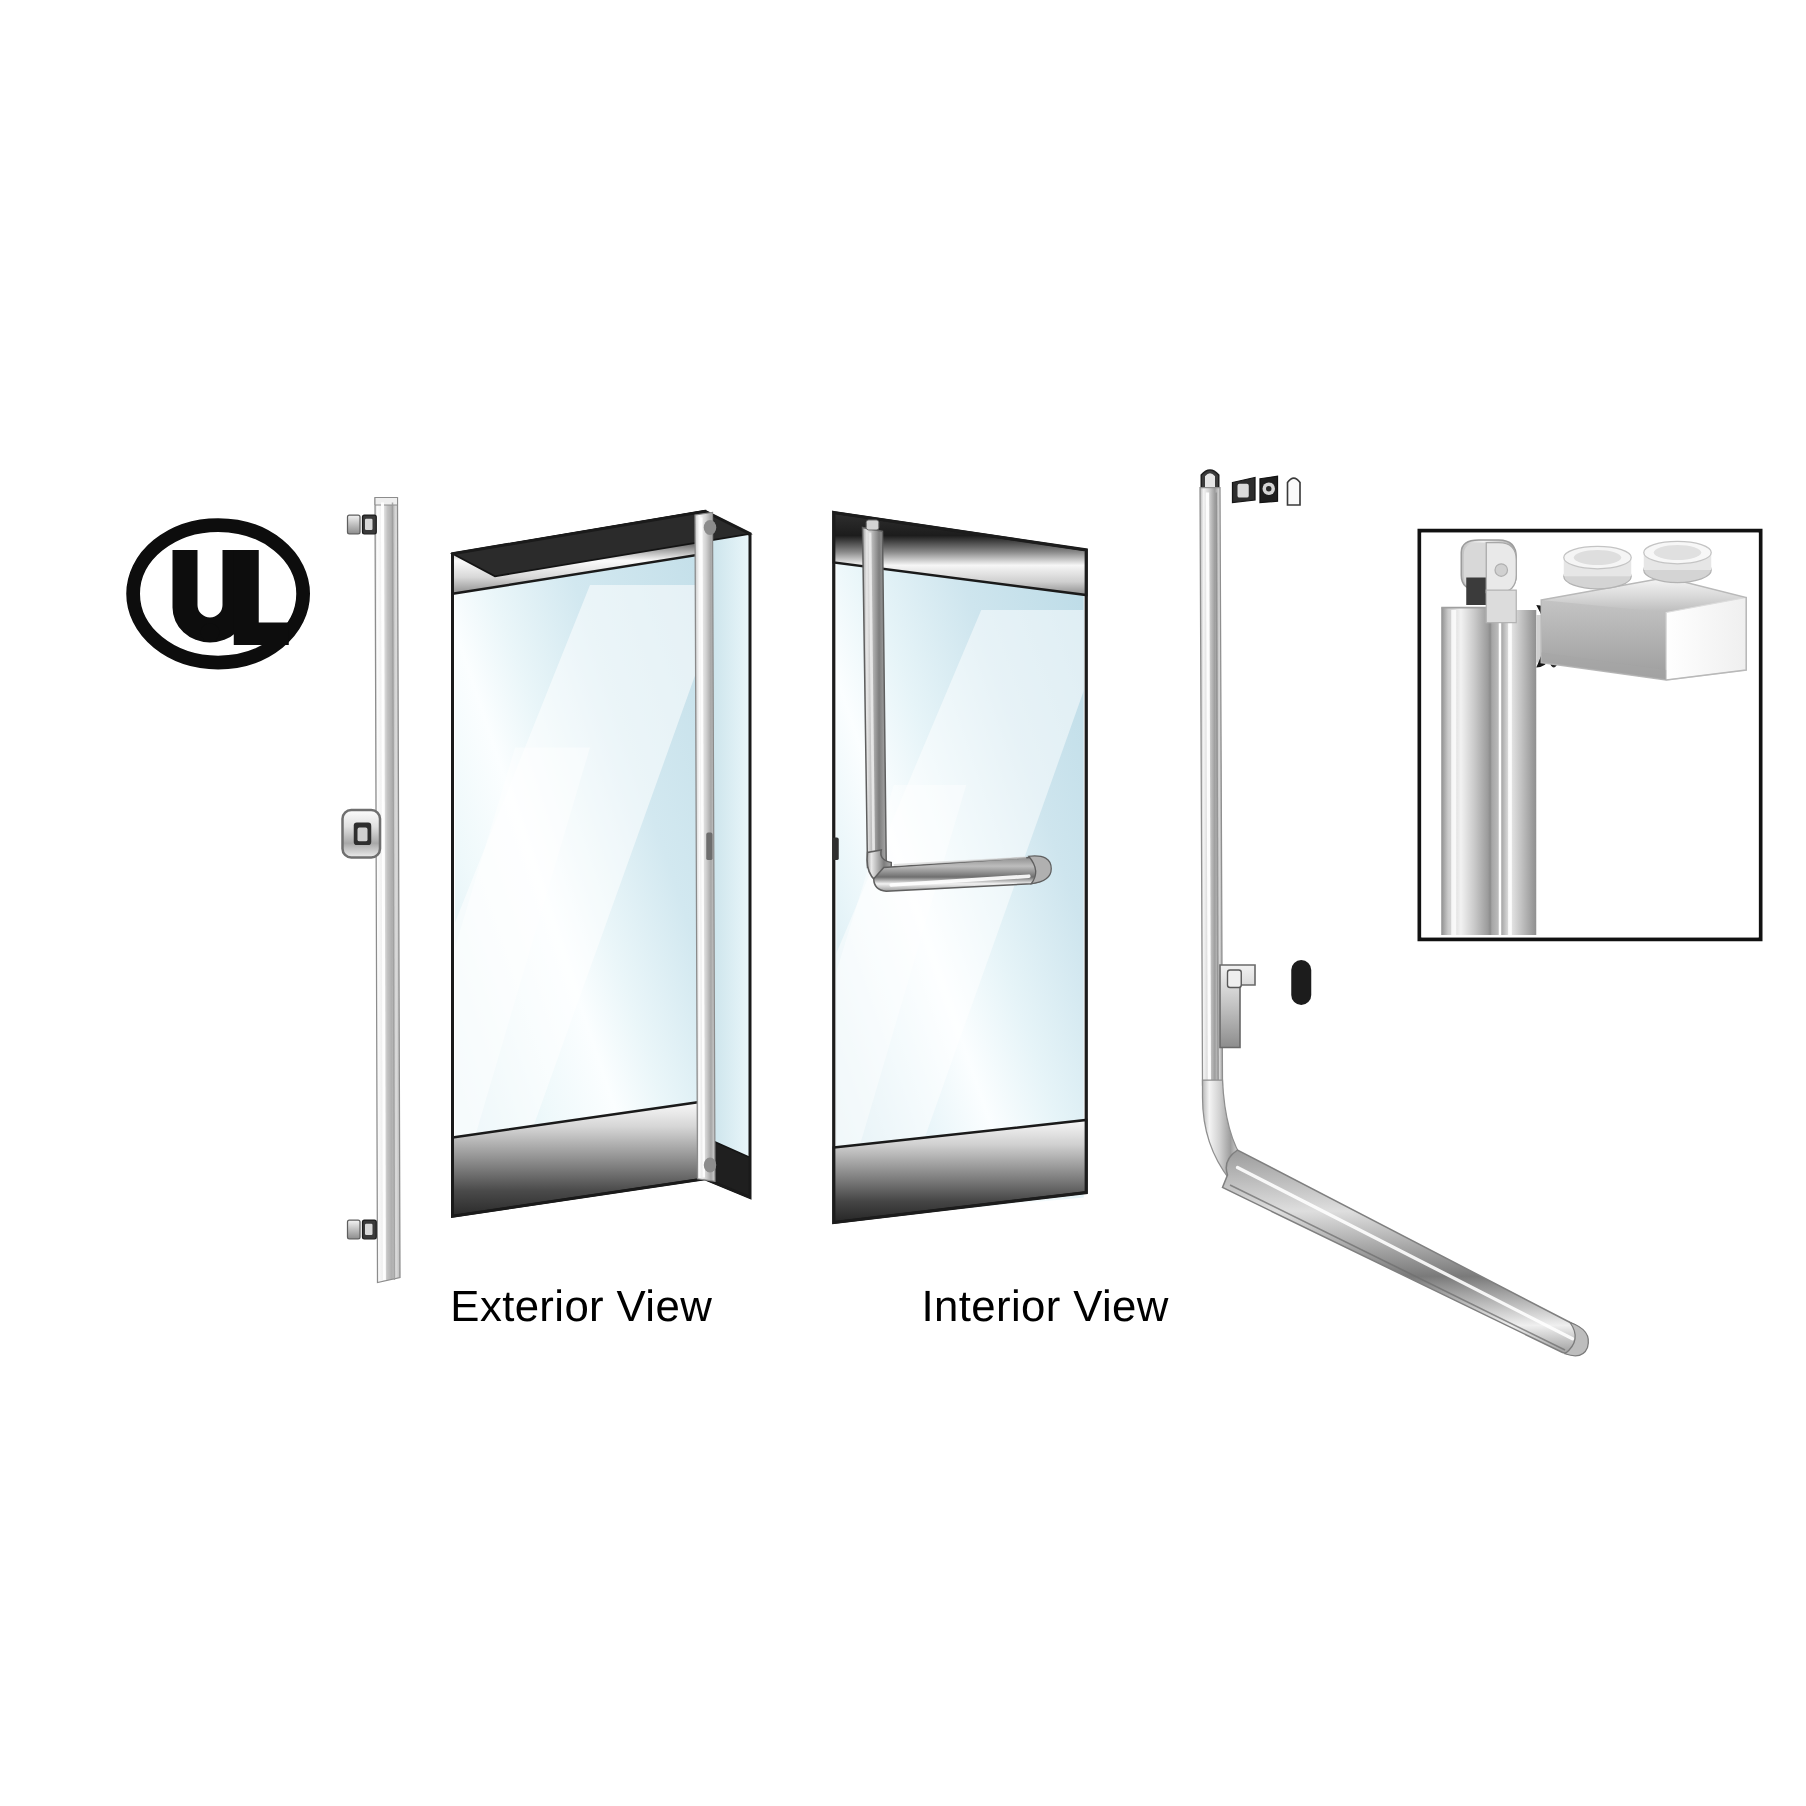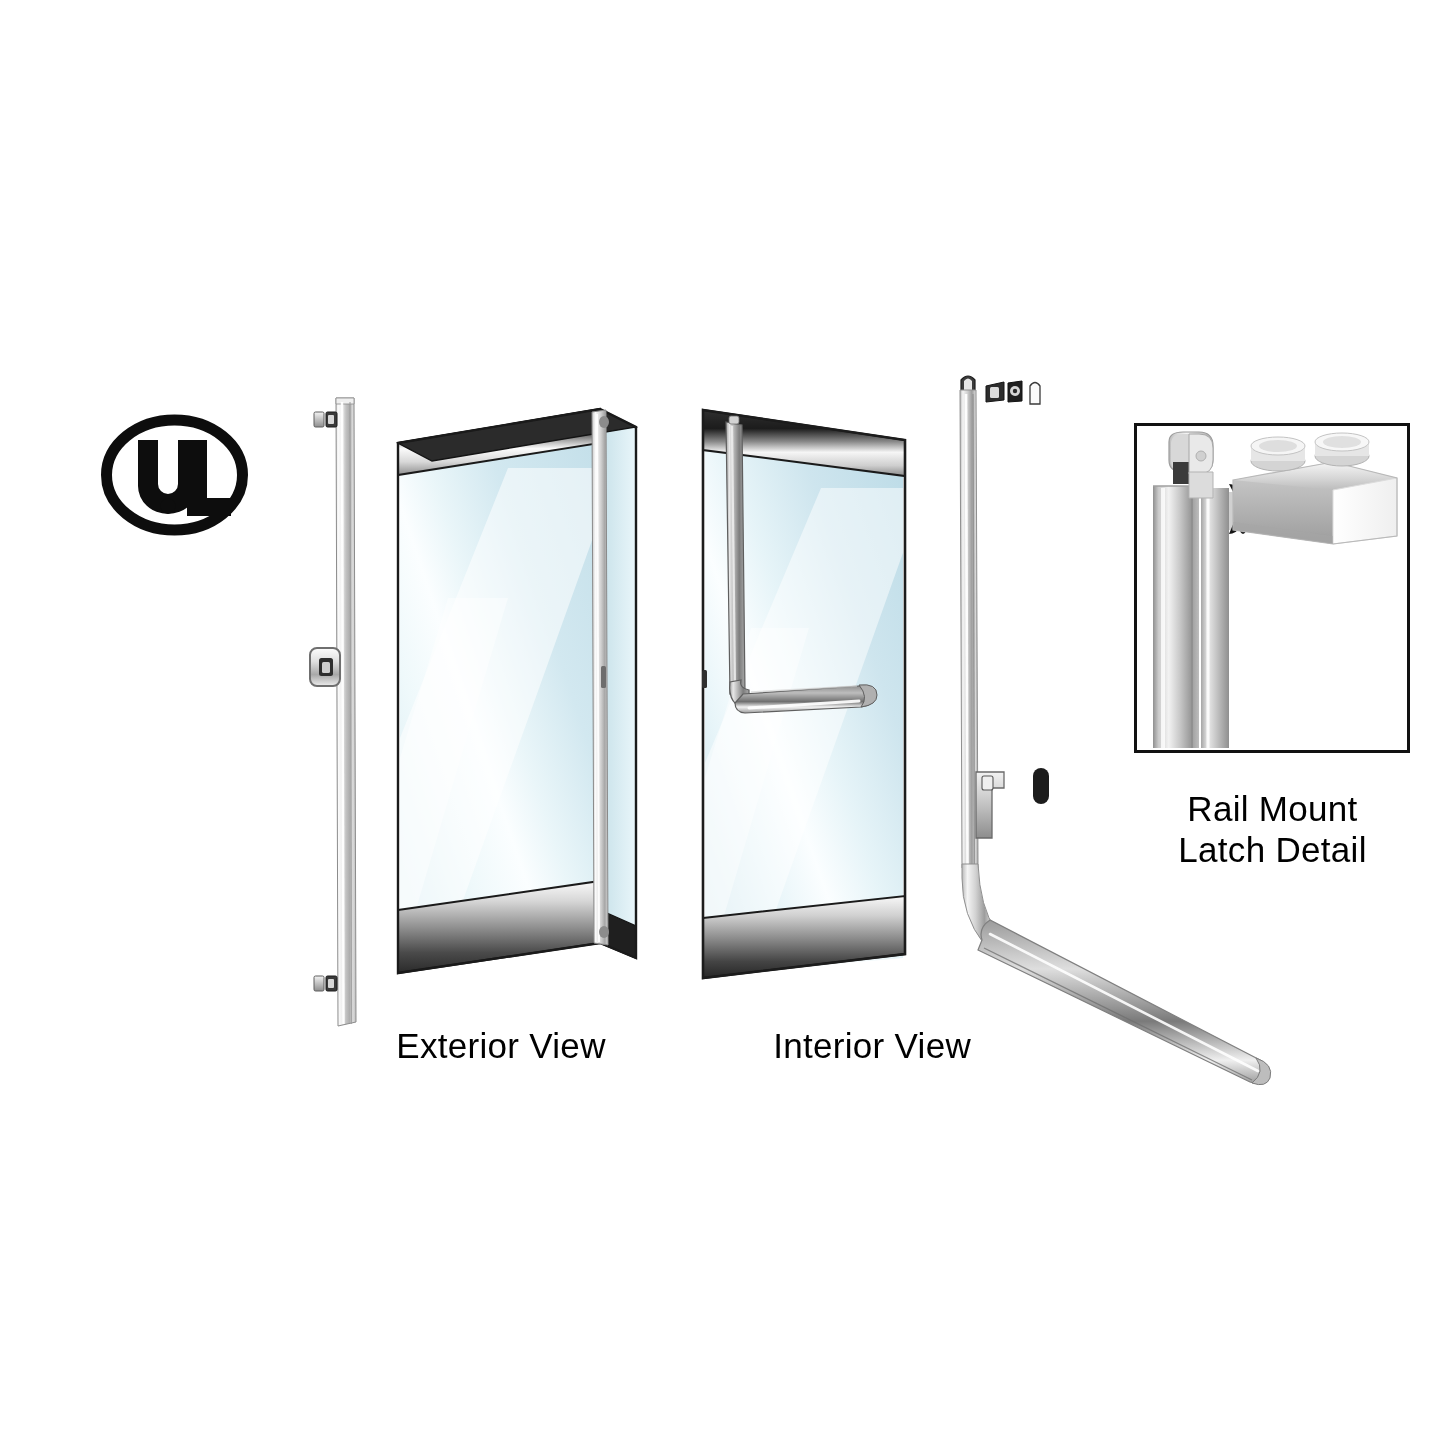--- a/index.html
+++ b/index.html
@@ -41,21 +41,21 @@
   }
   .caption.centered {
     text-align: center;
   }
   .caption.two-line {
     font-size: 35px;
     line-height: 1.18;
   }
 
   
-  .view-group { position: absolute; margin-left: 36px; }
+  .view-group { position: absolute; }
 
   
   .leaf {
     position: absolute;
   }
   .leaf svg { display: block; overflow: visible; }
 
   
   .inset-frame {
     position: absolute;
@@ -423,18 +423,14 @@
         <ellipse cx="205" cy="30" rx="27" ry="10" fill="#d4d4d4" stroke="#b3b3b3" stroke-width="1"></ellipse>
         <path d="M178 30 L178 16 Q178 8 205 8 Q232 8 232 16 L232 30 Z" fill="#e6e6e6"></path>
         <ellipse cx="205" cy="16" rx="27" ry="9" fill="#f7f7f7" stroke="#c4c4c4" stroke-width="1"></ellipse>
         <ellipse cx="205" cy="16" rx="19" ry="6" fill="#e0e0e0"></ellipse>
 
         <path d="M96 96 L196 110 L196 118 L96 104 Z" fill="#a6a6a6" opacity="0.5"></path>
       </svg>
     </div>
   </div>
 
-  <div class="caption centered two-line" style="left:1110px;top:788px;width:325px;">
-    <div>Rail Mount</div>
-    <div>Latch Detail</div>
-  </div>
 
 </div>
 
 </body></html>

